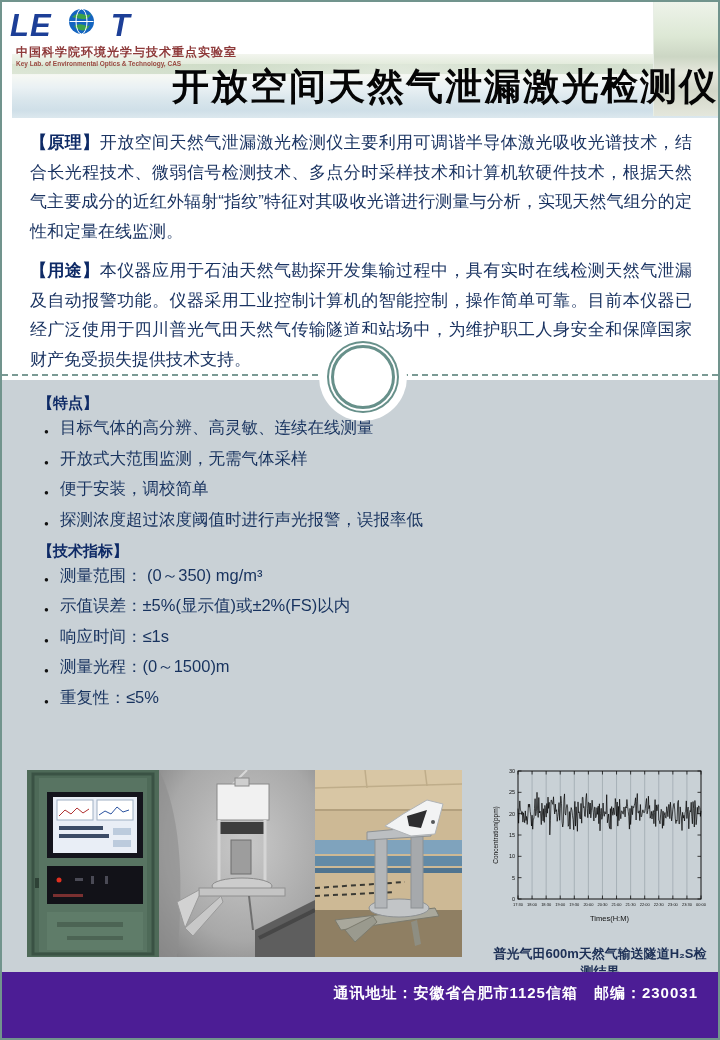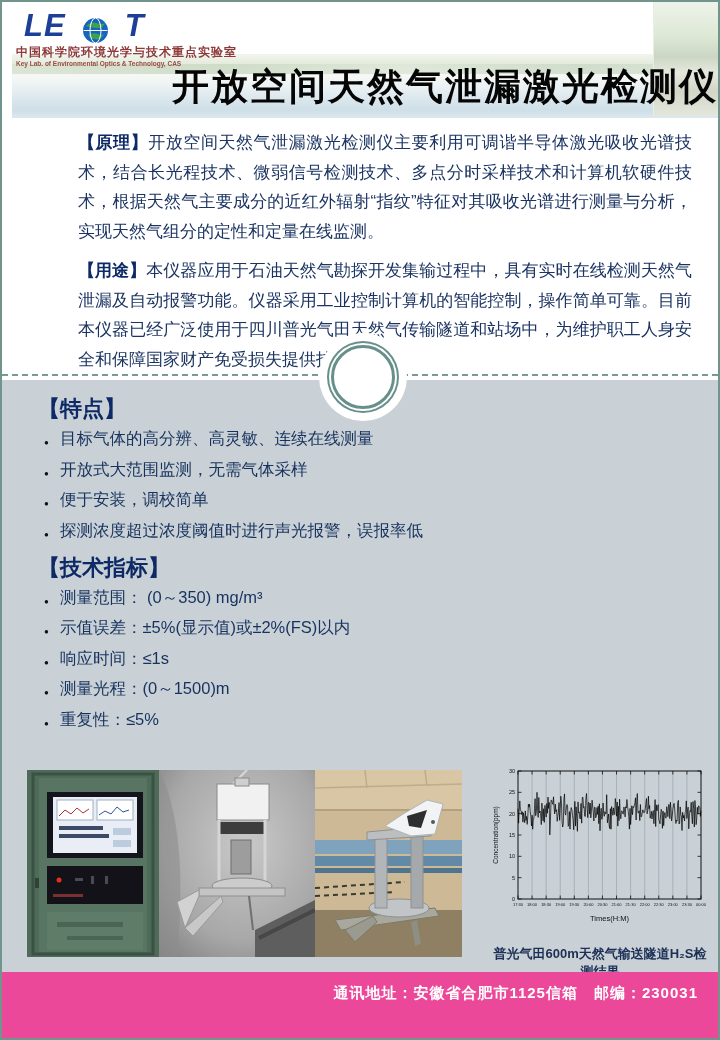--- a/index.html
+++ b/index.html
@@ -12,61 +12,61 @@
             background:
               linear-gradient(180deg, #f2f5ee 0%, #e3ebdc 16%, #f6f8f4 34%,
                               #eaf1f4 52%, #d9e6ec 72%, #cfdfe8 88%, #dce8ee 100%); }
   .banner-treeline { position:absolute; left:0; right:0; top:10px; height:10px;
             background:linear-gradient(90deg, #d7e2cf, #c9d8c2 30%, #dde6d8 55%, #cbd9c6 80%, #d8e2d2);
             opacity:.8; }
   .corner-photo { position:absolute; right:0; top:0; width:64px; height:114px;
             background:linear-gradient(180deg, #eef3ea 0%, #dde8d5 30%, #ccd6c4 48%,
                               #e6e8dd 62%, #d2d6c8 78%, #e4e7dc 100%);
             border-left:1px solid #e8eee6; }
-  .logo { position:absolute; left:22px; top:6px; display:flex; align-items:flex-end; gap:15px; }
+  .logo { position:absolute; left:8px; top:6px; display:flex; align-items:flex-start; gap:15px; }
   .logo .ltr { font-size:31px; font-weight:bold; font-style:italic; color:#1d3f97; letter-spacing:1px; }
   .logo svg { margin:0 1px; }
   .labname { position:absolute; left:14px; top:44px; z-index:2; line-height:1.15; }
   .labname .cn { font-size:12px; font-weight:bold; color:#8e3a3a; letter-spacing:1px; }
   .labname .en { font-size:6.5px; font-weight:bold; color:#9a4a42; }
   .poster-title { position:absolute; left:0; right:0; top:60px; text-align:right;
             font-size:37px; font-weight:bold; color:#050505; letter-spacing:2px; z-index:2; }
 
   
-  .white-section { position:absolute; top:116px; left:0; right:0; height:262px; background:#ffffff;padding-left:48px; }
+  .white-section { position:absolute; top:116px; left:0; right:0; height:262px; background:#ffffff; }
   .para { margin:10px 26px 6px 28px; font-size:17px; line-height:29.5px;
           color:#1b3462; text-align:justify; }
   .para .plabel { font-weight:bold; color:#0e2a66; }
 
   
   .divider-line { position:absolute; top:372px; left:0; right:0; height:0;
           border-top:2px dashed #7a9a94; z-index:1; }
   .divider-circle { position:absolute; top:343px; left:50%; margin-left:-29px;
           width:58px; height:58px; border-radius:50%; background:#ffffff;
           border:3px solid #67908a;
           box-shadow:0 0 0 2px #ffffff, 0 0 0 4px #67908a, 0 0 0 12px #ffffff; z-index:2; }
 
   
   .gray-section { position:absolute; top:378px; left:0; right:0; height:592px; background:#c9d1d6; }
-  .sec-head { margin:14px 0 4px 36px; font-size:22px; font-weight:bold; color:#0e2a66; }
+  .sec-head { margin:14px 0 4px 36px; font-size:15px; font-weight:bold; color:#0e2a66; }
   ul.blist { list-style:none; margin:6px 0 0 0; padding:0 14px 0 58px; }
   ul.blist li { position:relative; font-size:16.5px; color:#17325e; margin-bottom:13.5px; line-height:17px; }
   ul.blist li::before { content:"●"; position:absolute; left:-16px; top:4px; font-size:8px; color:#111; }
 
   
   .media-row { position:absolute; top:768px; left:25px; width:435px; height:187px;
           display:flex; }
   .media-row svg { display:block; }
 
   
   .chart-block { position:absolute; top:763px; left:487px; width:222px; }
   .chart-caption { margin-top:4px; text-align:center; font-size:13px; font-weight:bold; color:#1c2f55; }
 
   
-  .footer { position:absolute; left:0; right:0; bottom:0; height:66px; background:#ec4899; }
+  .footer { position:absolute; left:0; right:0; bottom:0; height:66px; background:#4c1d95; }
   .footer .contact { position:absolute; right:20px; top:12px; color:#ffffff;
           font-size:15px; font-weight:bold; letter-spacing:1px; }
 </style>
 </head>
 <body>
 
 <div class="page">
 
   <div class="header">
     <div class="banner">

